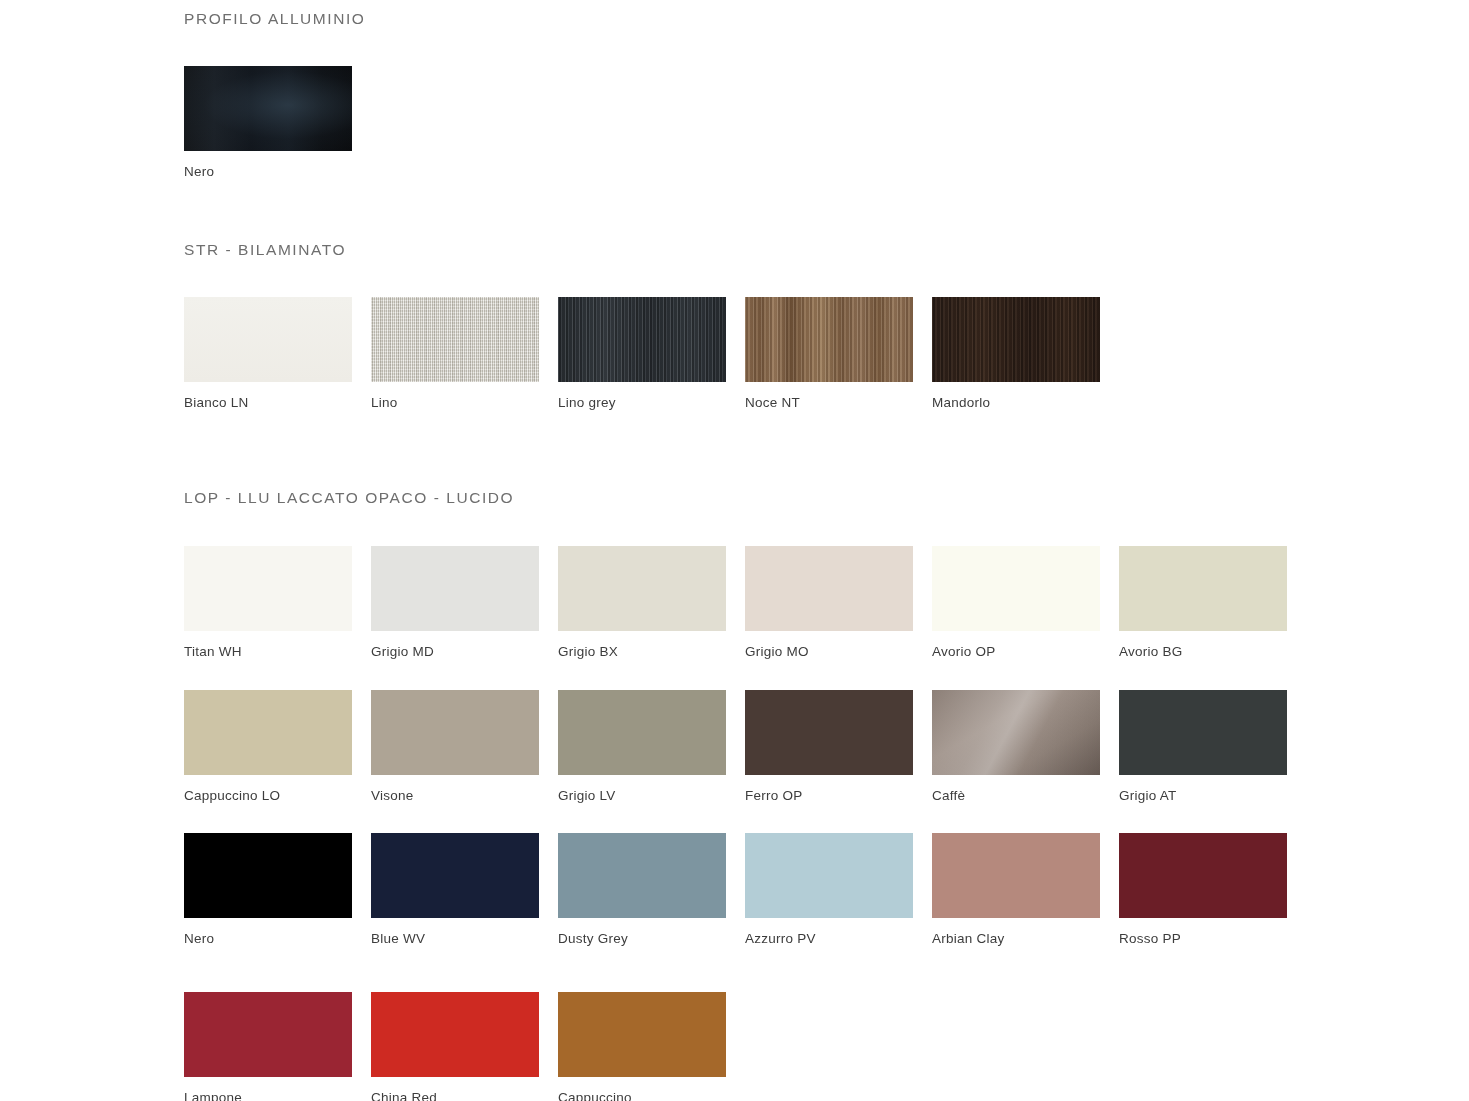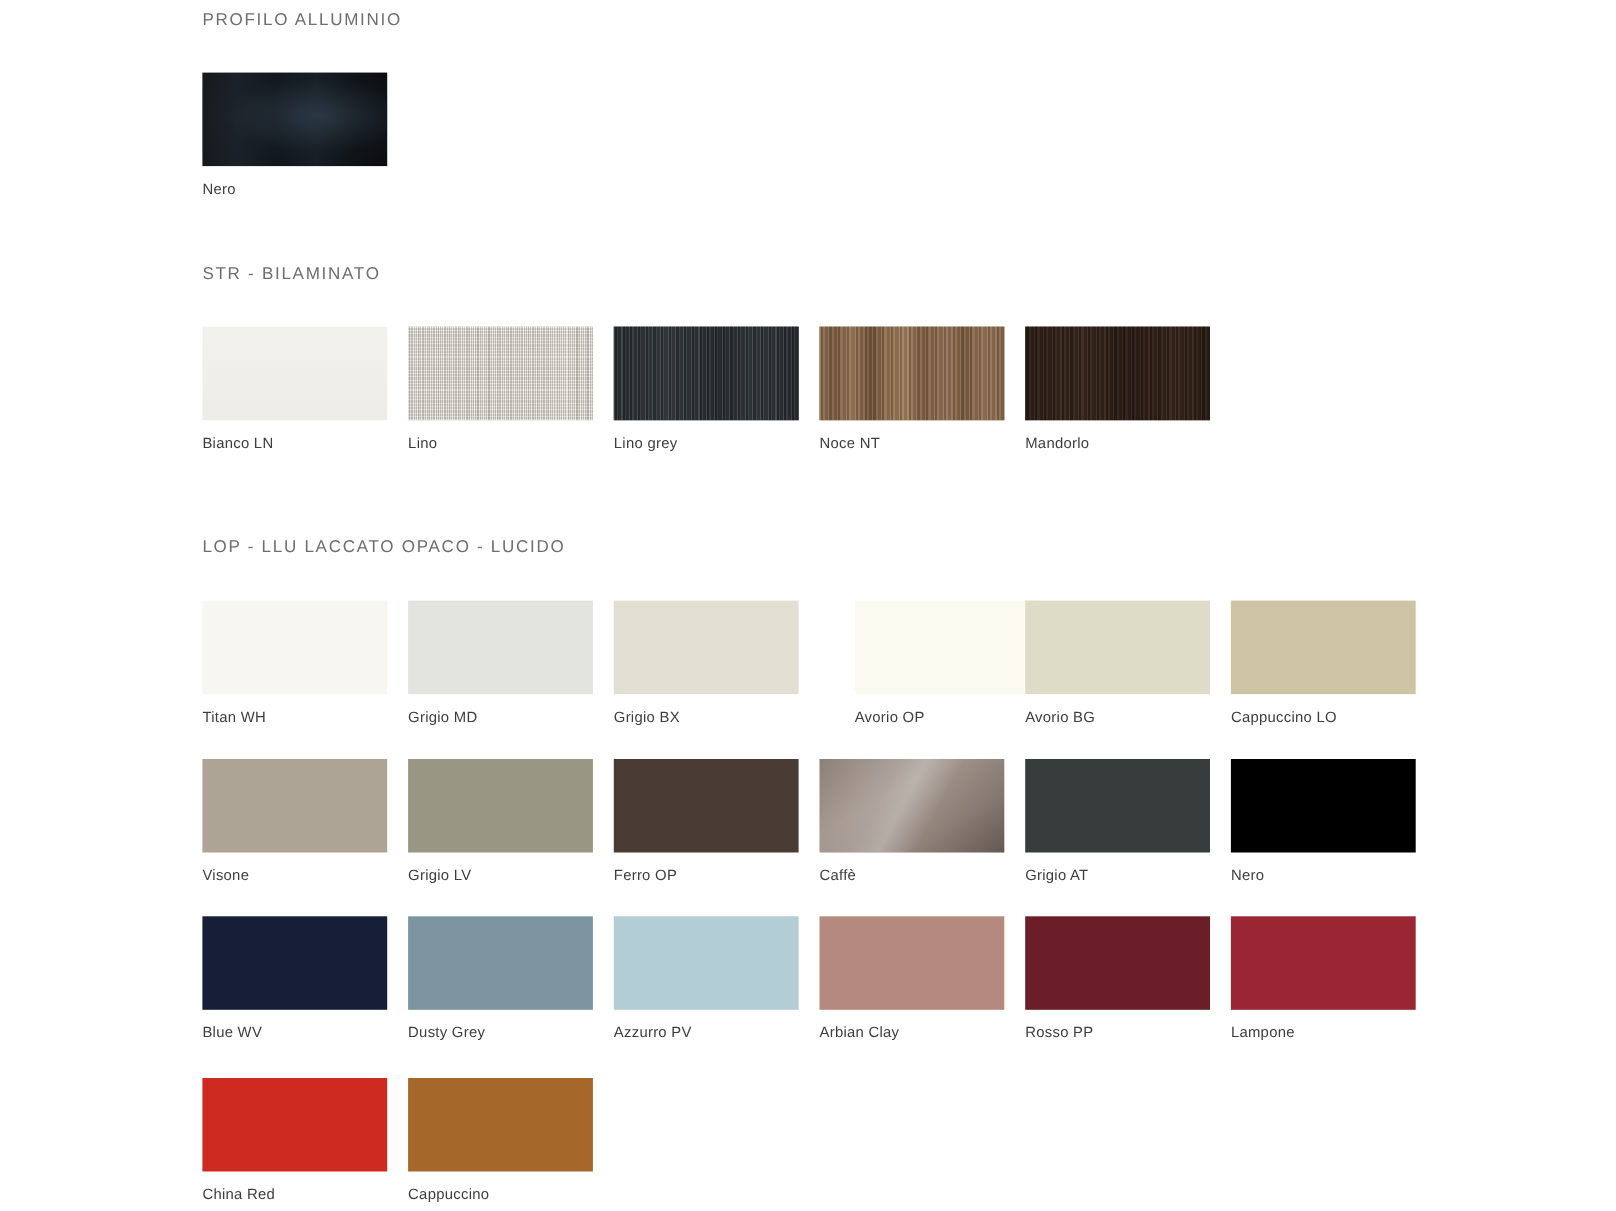--- a/index.html
+++ b/index.html
@@ -215,21 +215,25 @@
             <div class="swatch-label" style="margin: 14px 0px 0px;">Titan WH</div>
           </div>
           <div class="swatch-cell" style="margin-bottom: 31px;">
             <div class="swatch-chip" style="background: rgb(227, 227, 224);"></div>
             <div class="swatch-label" style="margin: 14px 0px 0px;">Grigio MD</div>
           </div>
           <div class="swatch-cell" style="margin-bottom: 31px;">
             <div class="swatch-chip" style="background: rgb(225, 222, 210);"></div>
             <div class="swatch-label" style="margin: 14px 0px 0px;">Grigio BX</div>
           </div>
-          <div class="swatch-cell" style="margin-bottom: 31px; margin-left: 32px;">
+          <div class="swatch-cell" style="margin-bottom: 31px;">
+            <div class="swatch-chip" style="background: rgb(228, 218, 209);"></div>
+            <div class="swatch-label" style="margin: 14px 0px 0px;">Grigio MO</div>
+          </div>
+          <div class="swatch-cell" style="margin-bottom: 31px;">
             <div class="swatch-chip" style="background: rgb(250, 250, 240);"></div>
             <div class="swatch-label" style="margin: 14px 0px 0px;">Avorio OP</div>
           </div>
           <div class="swatch-cell" style="margin-bottom: 31px;">
             <div class="swatch-chip" style="background: rgb(222, 220, 199);"></div>
             <div class="swatch-label" style="margin: 14px 0px 0px;">Avorio BG</div>
           </div>
           <div class="swatch-cell" style="margin-bottom: 31px;">
             <div class="swatch-chip" style="background: rgb(205, 196, 166);"></div>
             <div class="swatch-label" style="margin: 14px 0px 0px;">Cappuccino LO</div>
@@ -267,21 +271,21 @@
             <div class="swatch-label" style="margin: 14px 0px 0px;">Dusty Grey</div>
           </div>
           <div class="swatch-cell" style="margin-bottom: 31px;">
             <div class="swatch-chip" style="background: rgb(179, 205, 214);"></div>
             <div class="swatch-label" style="margin: 14px 0px 0px;">Azzurro PV</div>
           </div>
           <div class="swatch-cell" style="margin-bottom: 31px;">
             <div class="swatch-chip" style="background: rgb(181, 137, 125);"></div>
             <div class="swatch-label" style="margin: 14px 0px 0px;">Arbian Clay</div>
           </div>
-          <div class="swatch-cell" style="margin-bottom: 34px;">
+          <div class="swatch-cell" style="margin-bottom: 46px;">
             <div class="swatch-chip" style="background: rgb(107, 30, 39);"></div>
             <div class="swatch-label" style="margin: 14px 0px 0px;">Rosso PP</div>
           </div>
           <div class="swatch-cell" style="margin-bottom: 31px;">
             <div class="swatch-chip" style="background: rgb(154, 37, 51);"></div>
             <div class="swatch-label" style="margin: 14px 0px 0px;">Lampone</div>
           </div>
           <div class="swatch-cell" style="margin-bottom: 31px;">
             <div class="swatch-chip" style="background: rgb(206, 42, 34);"></div>
             <div class="swatch-label" style="margin: 14px 0px 0px;">China Red</div>

